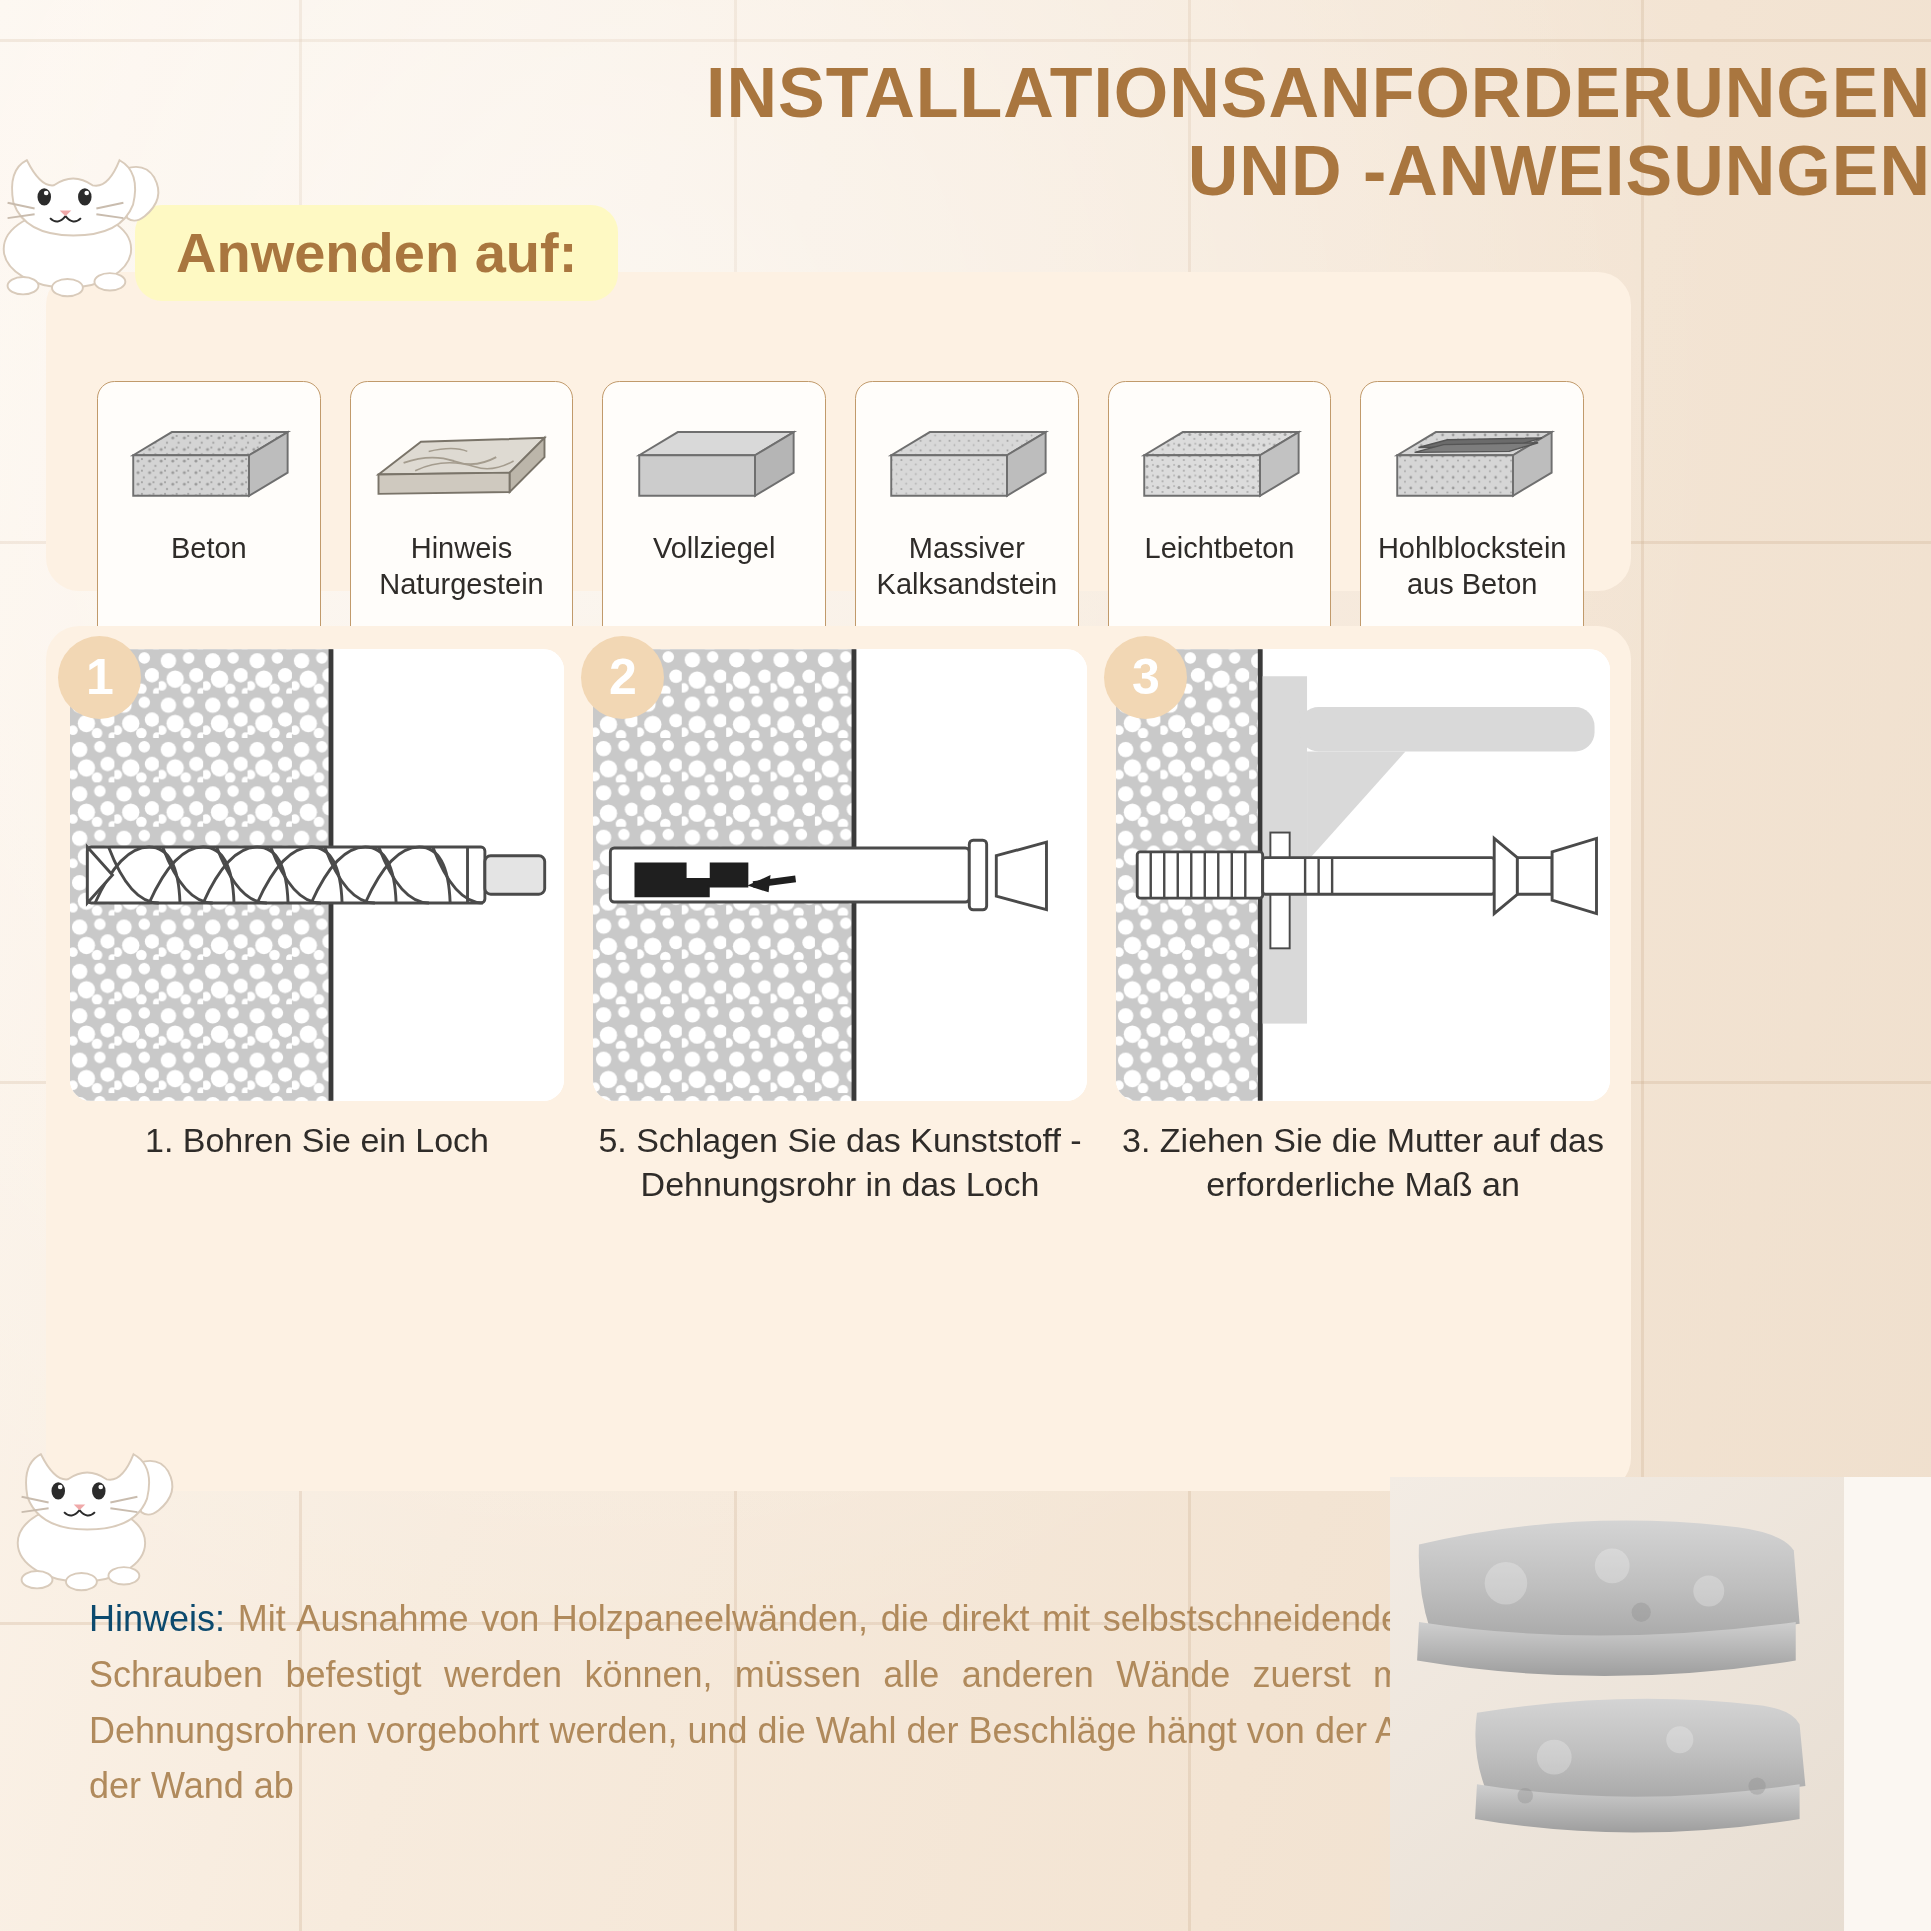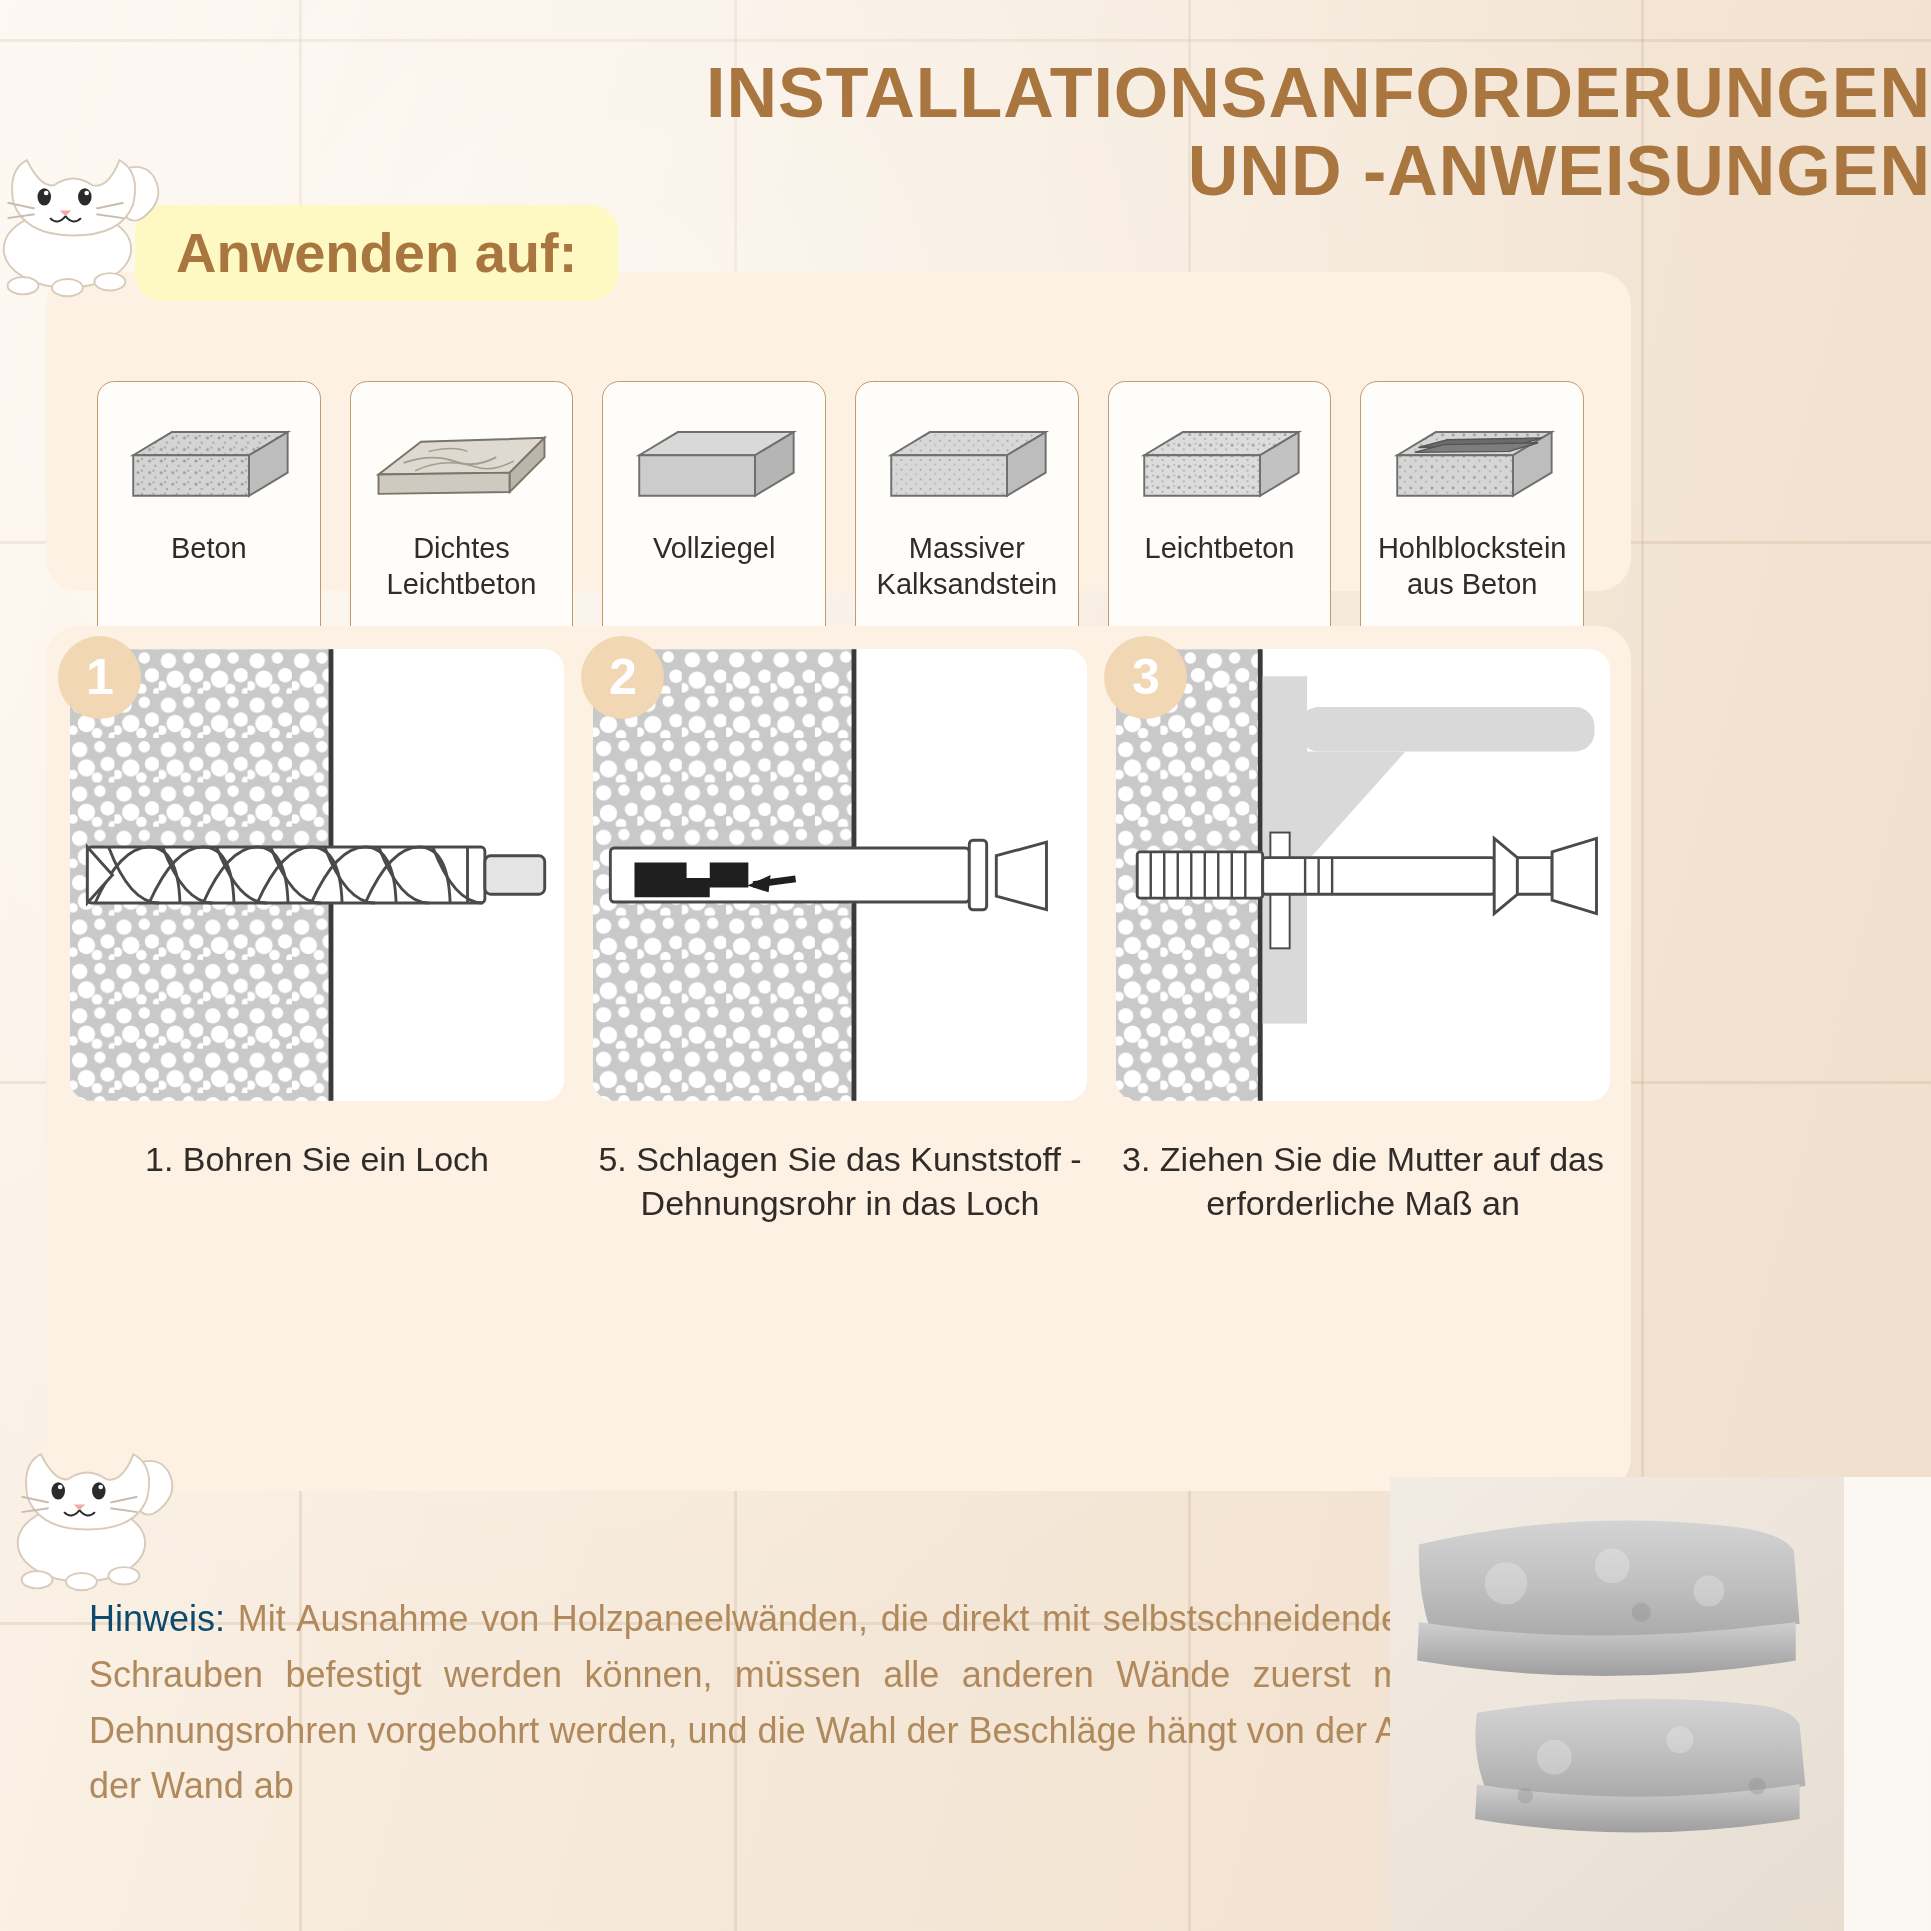--- a/index.html
+++ b/index.html
@@ -136,21 +136,21 @@
     background: #f2d7b4;
     color: #ffffff;
     font-size: 50px;
     font-weight: bold;
     display: flex;
     align-items: center;
     justify-content: center;
     z-index: 3;
   }
   .step-caption {
-    margin-top: 37px;
+    margin-top: 18px;
     text-align: center;
     font-size: 34px;
     color: #2f2c29;
     line-height: 1.28;
   }
 
   
   #note {
     position: absolute;
     left: 89px;
@@ -229,21 +229,21 @@
 
   <div class="mat-card">
     <svg class="mat-art" viewBox="0 0 200 130">
       <polygon points="14,78 58,44 186,40 150,76" fill="#dedad2" stroke="#7a7469" stroke-width="2"></polygon>
       <polygon points="14,78 150,76 150,96 14,98" fill="#cfc9bf" stroke="#7a7469" stroke-width="2"></polygon>
       <polygon points="150,76 186,40 186,60 150,96" fill="#bcb6aa" stroke="#7a7469" stroke-width="2"></polygon>
       <path d="M40,66 q28,-10 52,-2 q22,8 44,-4" fill="none" stroke="#a49c8e" stroke-width="2"></path>
       <path d="M52,74 q30,-14 62,-4 q18,6 40,-6" fill="none" stroke="#a49c8e" stroke-width="1.6"></path>
       <path d="M66,54 q26,-6 40,0" fill="none" stroke="#a49c8e" stroke-width="1.6"></path>
     </svg>
-    <div class="mat-label">Dichtes Leichtbeton</div>
+    <div class="mat-label">Hinweis Naturgestein</div>
   </div>
 
   <div class="mat-card">
     <svg class="mat-art" viewBox="0 0 200 130">
       <polygon points="22,58 62,34 182,34 142,58" fill="#d9d9d9" stroke="#6f6f6f" stroke-width="2"></polygon>
       <polygon points="22,58 142,58 142,100 22,100" fill="#cccccc" stroke="#6f6f6f" stroke-width="2"></polygon>
       <polygon points="142,58 182,34 182,76 142,100" fill="#b5b5b5" stroke="#6f6f6f" stroke-width="2"></polygon>
     </svg>
     <div class="mat-label">Vollziegel</div>
   </div>

